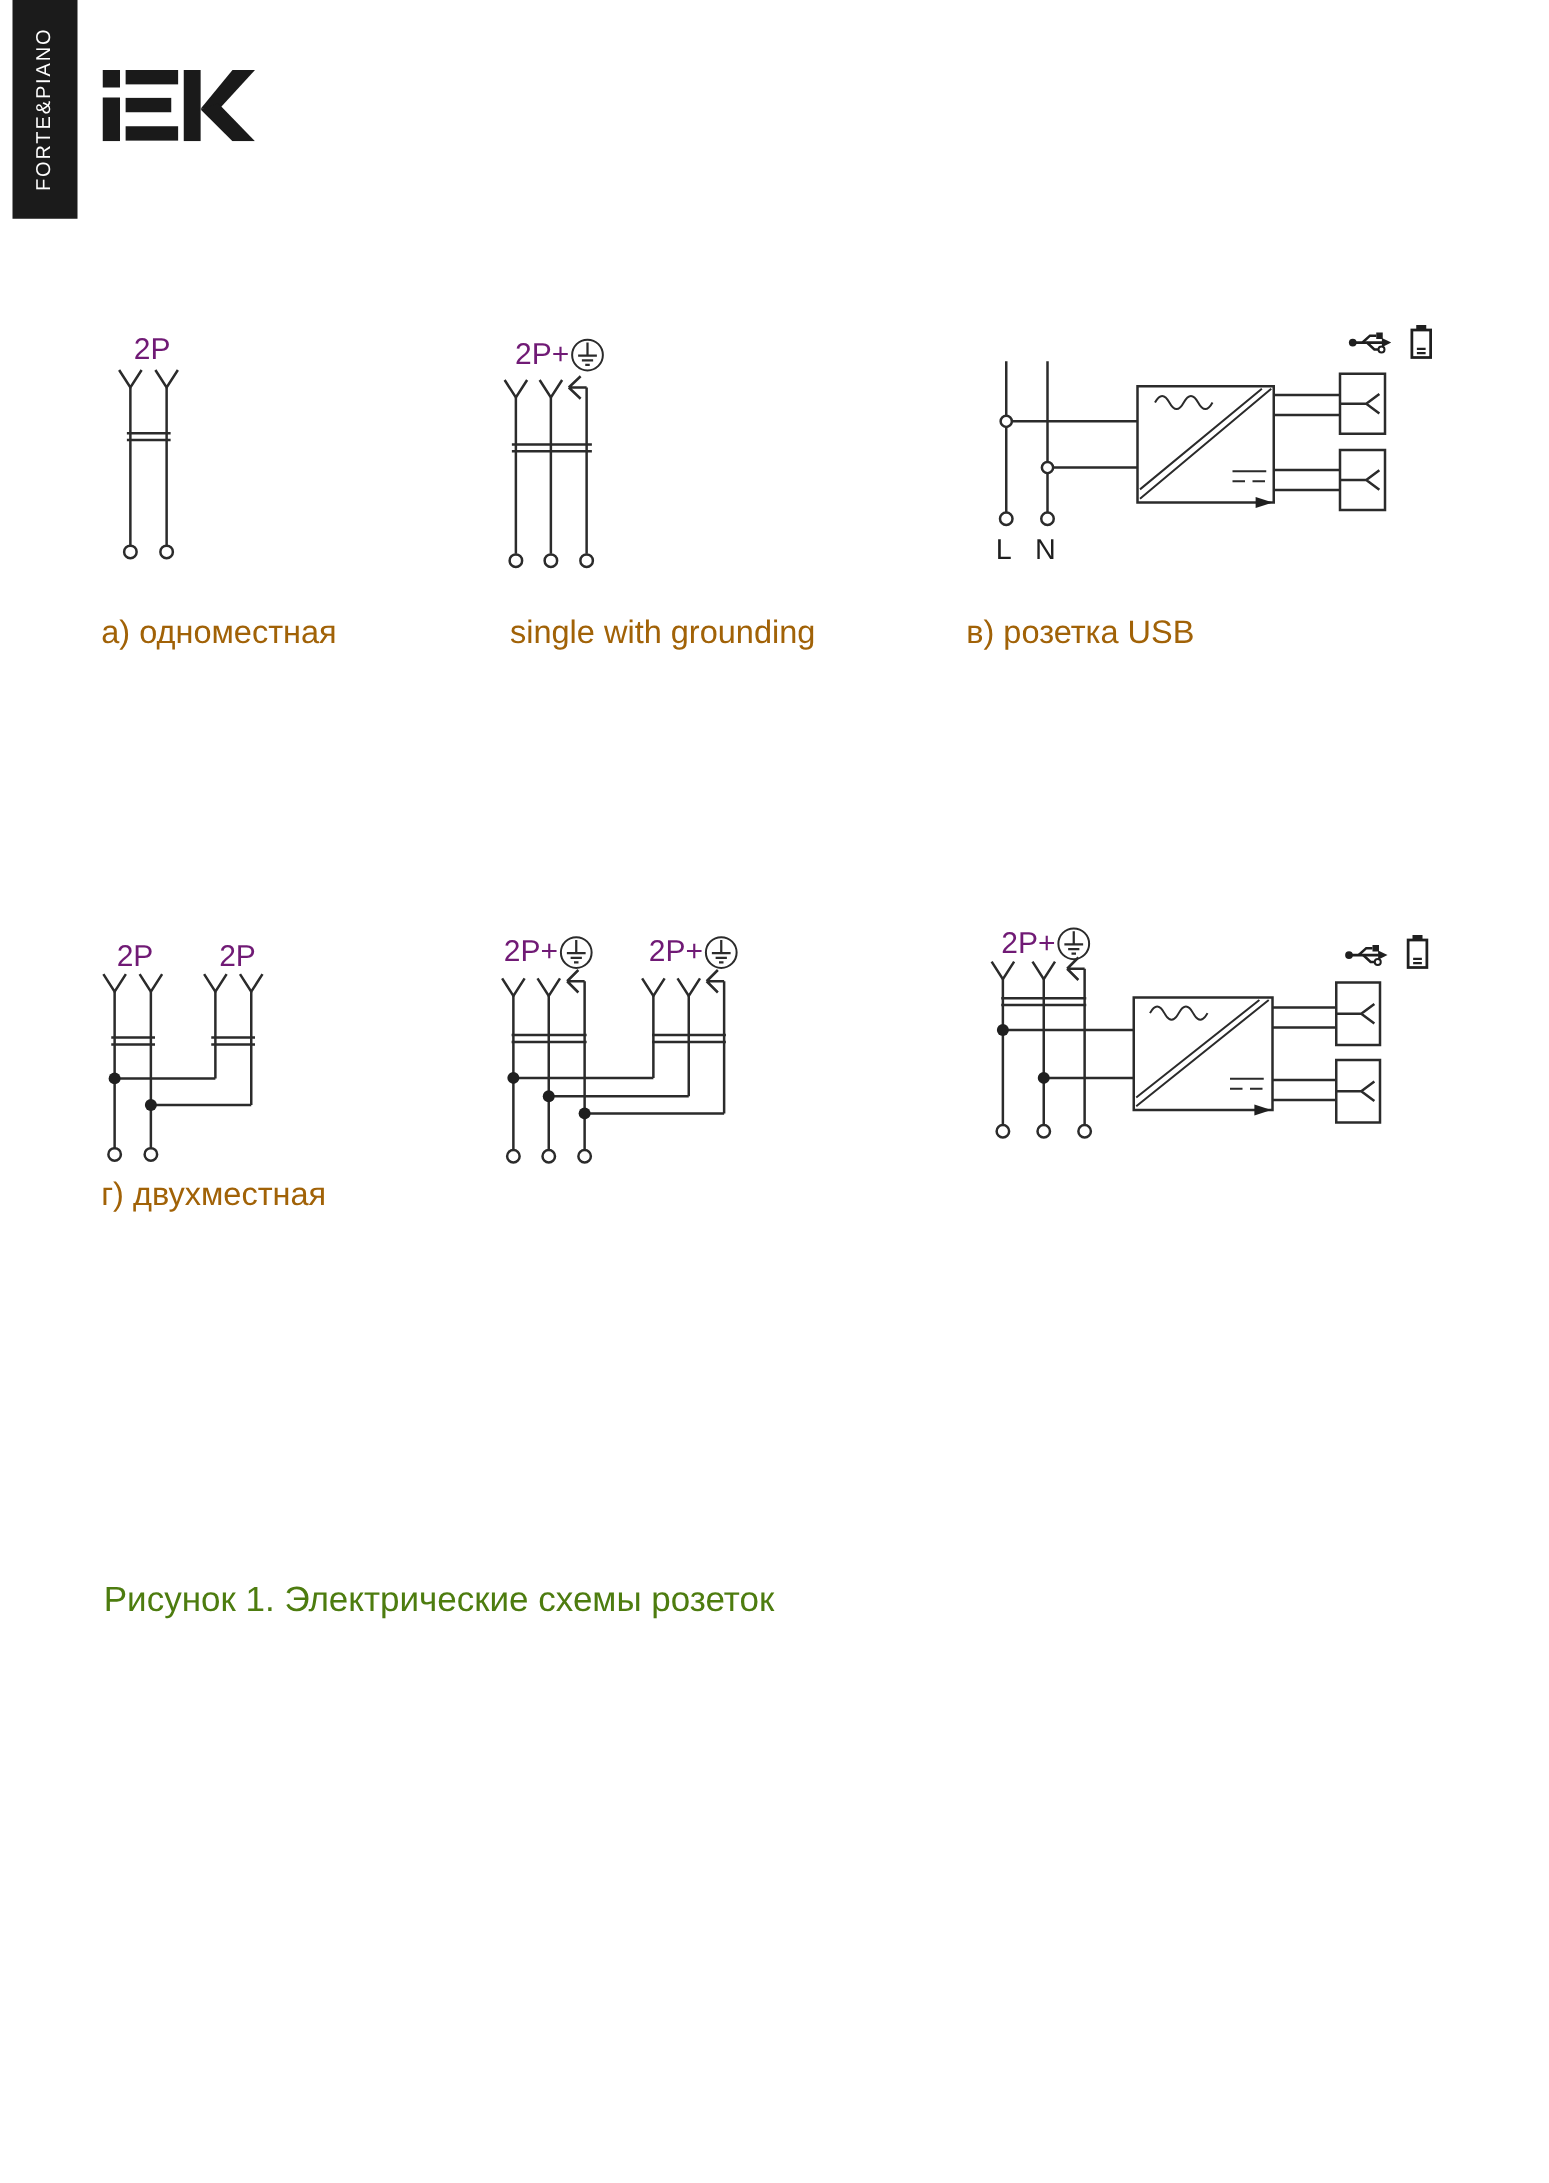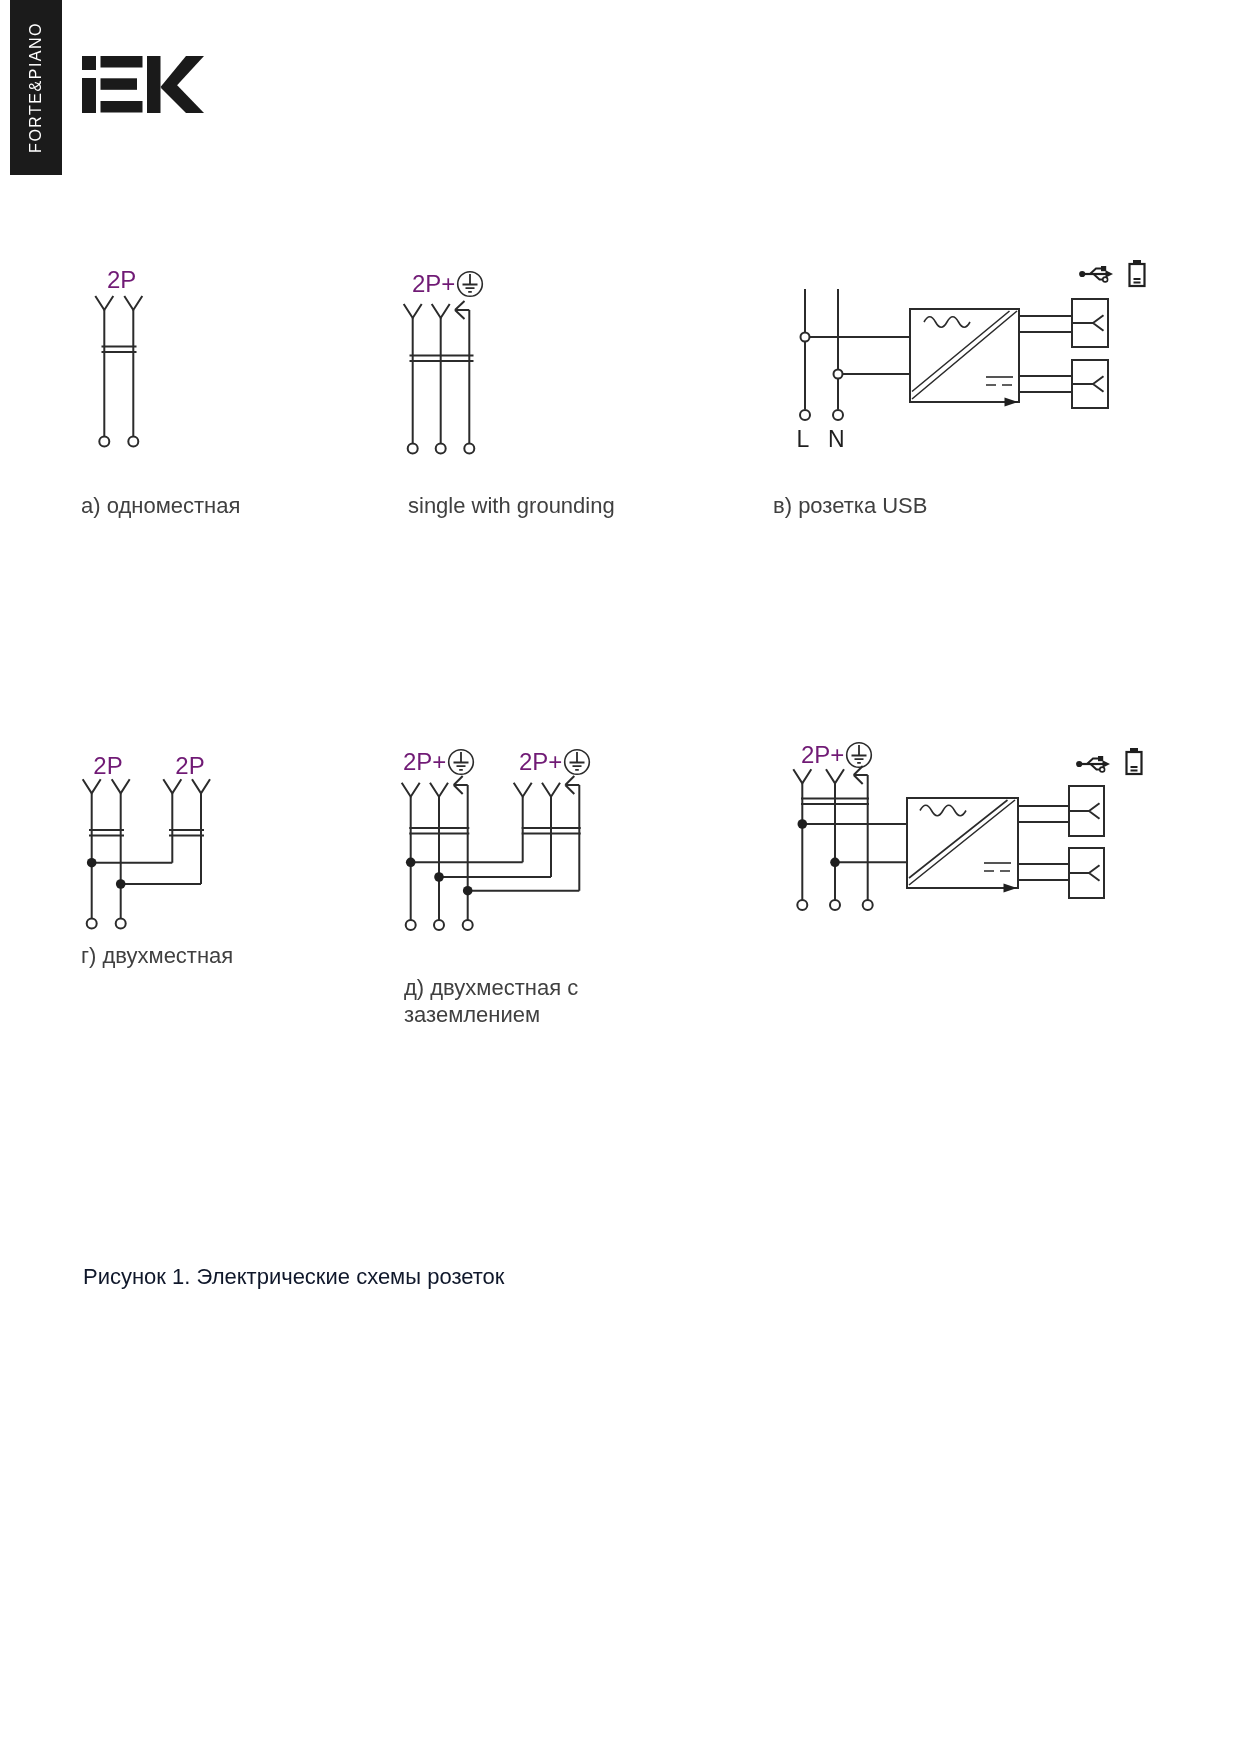--- a/index.html
+++ b/index.html
@@ -14,23 +14,23 @@
   .diagram svg{display:block;}
   svg .ln{stroke:#2b2b2b;stroke-width:2;fill:none;}
   svg .thin{stroke:#2b2b2b;stroke-width:1.6;fill:none;}
   svg .term{stroke:#2b2b2b;stroke-width:2;fill:#ffffff;}
   svg .dot{fill:#1f1f1f;stroke:none;}
   svg .fillink{fill:#1f1f1f;stroke:none;}
   svg .box{stroke:#2b2b2b;stroke-width:2;fill:#ffffff;}
   .polelabel{position:absolute;font-size:24px;color:#701a75;display:flex;align-items:flex-start;
              white-space:nowrap;line-height:28px;height:28px;}
   .polelabel svg{margin-left:1px;}
-  .cap{position:absolute;font-size:22px;line-height:27px;color:#404040;white-space:nowrap;}
+  .cap{position:absolute;font-size:26px;line-height:27px;color:#a16207;white-space:nowrap;}
   .lnlab{position:absolute;font-size:23px;color:#1f1f1f;width:16px;text-align:center;}
-  #figure-caption{position:absolute;left:83px;top:1264px;font-size:22px;color:#0f172a;white-space:nowrap;}
+  #figure-caption{position:absolute;left:83px;top:1264px;font-size:28px;color:#4d7c0f;white-space:nowrap;}
   #iek-logo{position:absolute;left:82px;top:56px;}
 </style>
 </head>
 <body>
 
 <div id="page">
 
   <svg width="0" height="0" style="position:absolute">
     <defs>
       <g id="earth-circle">
@@ -228,20 +228,16 @@
       <use href="#battery" transform="translate(335,12)"></use>
     </svg>
   </div>
 
   <div class="cap" style="left:81px;top:492px">а) одноместная</div>
   <div class="cap" style="left:408px;top:492px">
     <div>single with grounding</div>
   </div>
   <div class="cap" style="left:773px;top:492px">в) розетка USB</div>
   <div class="cap" style="left:81px;top:942px">г) двухместная</div>
-  <div class="cap" style="left:404px;top:974px">
-    <div>д) двухместная с</div>
-    <div>заземлением</div>
-  </div>
 
   <div id="figure-caption">Рисунок 1. Электрические схемы розеток</div>
 
 </div>
 
 </body></html>

